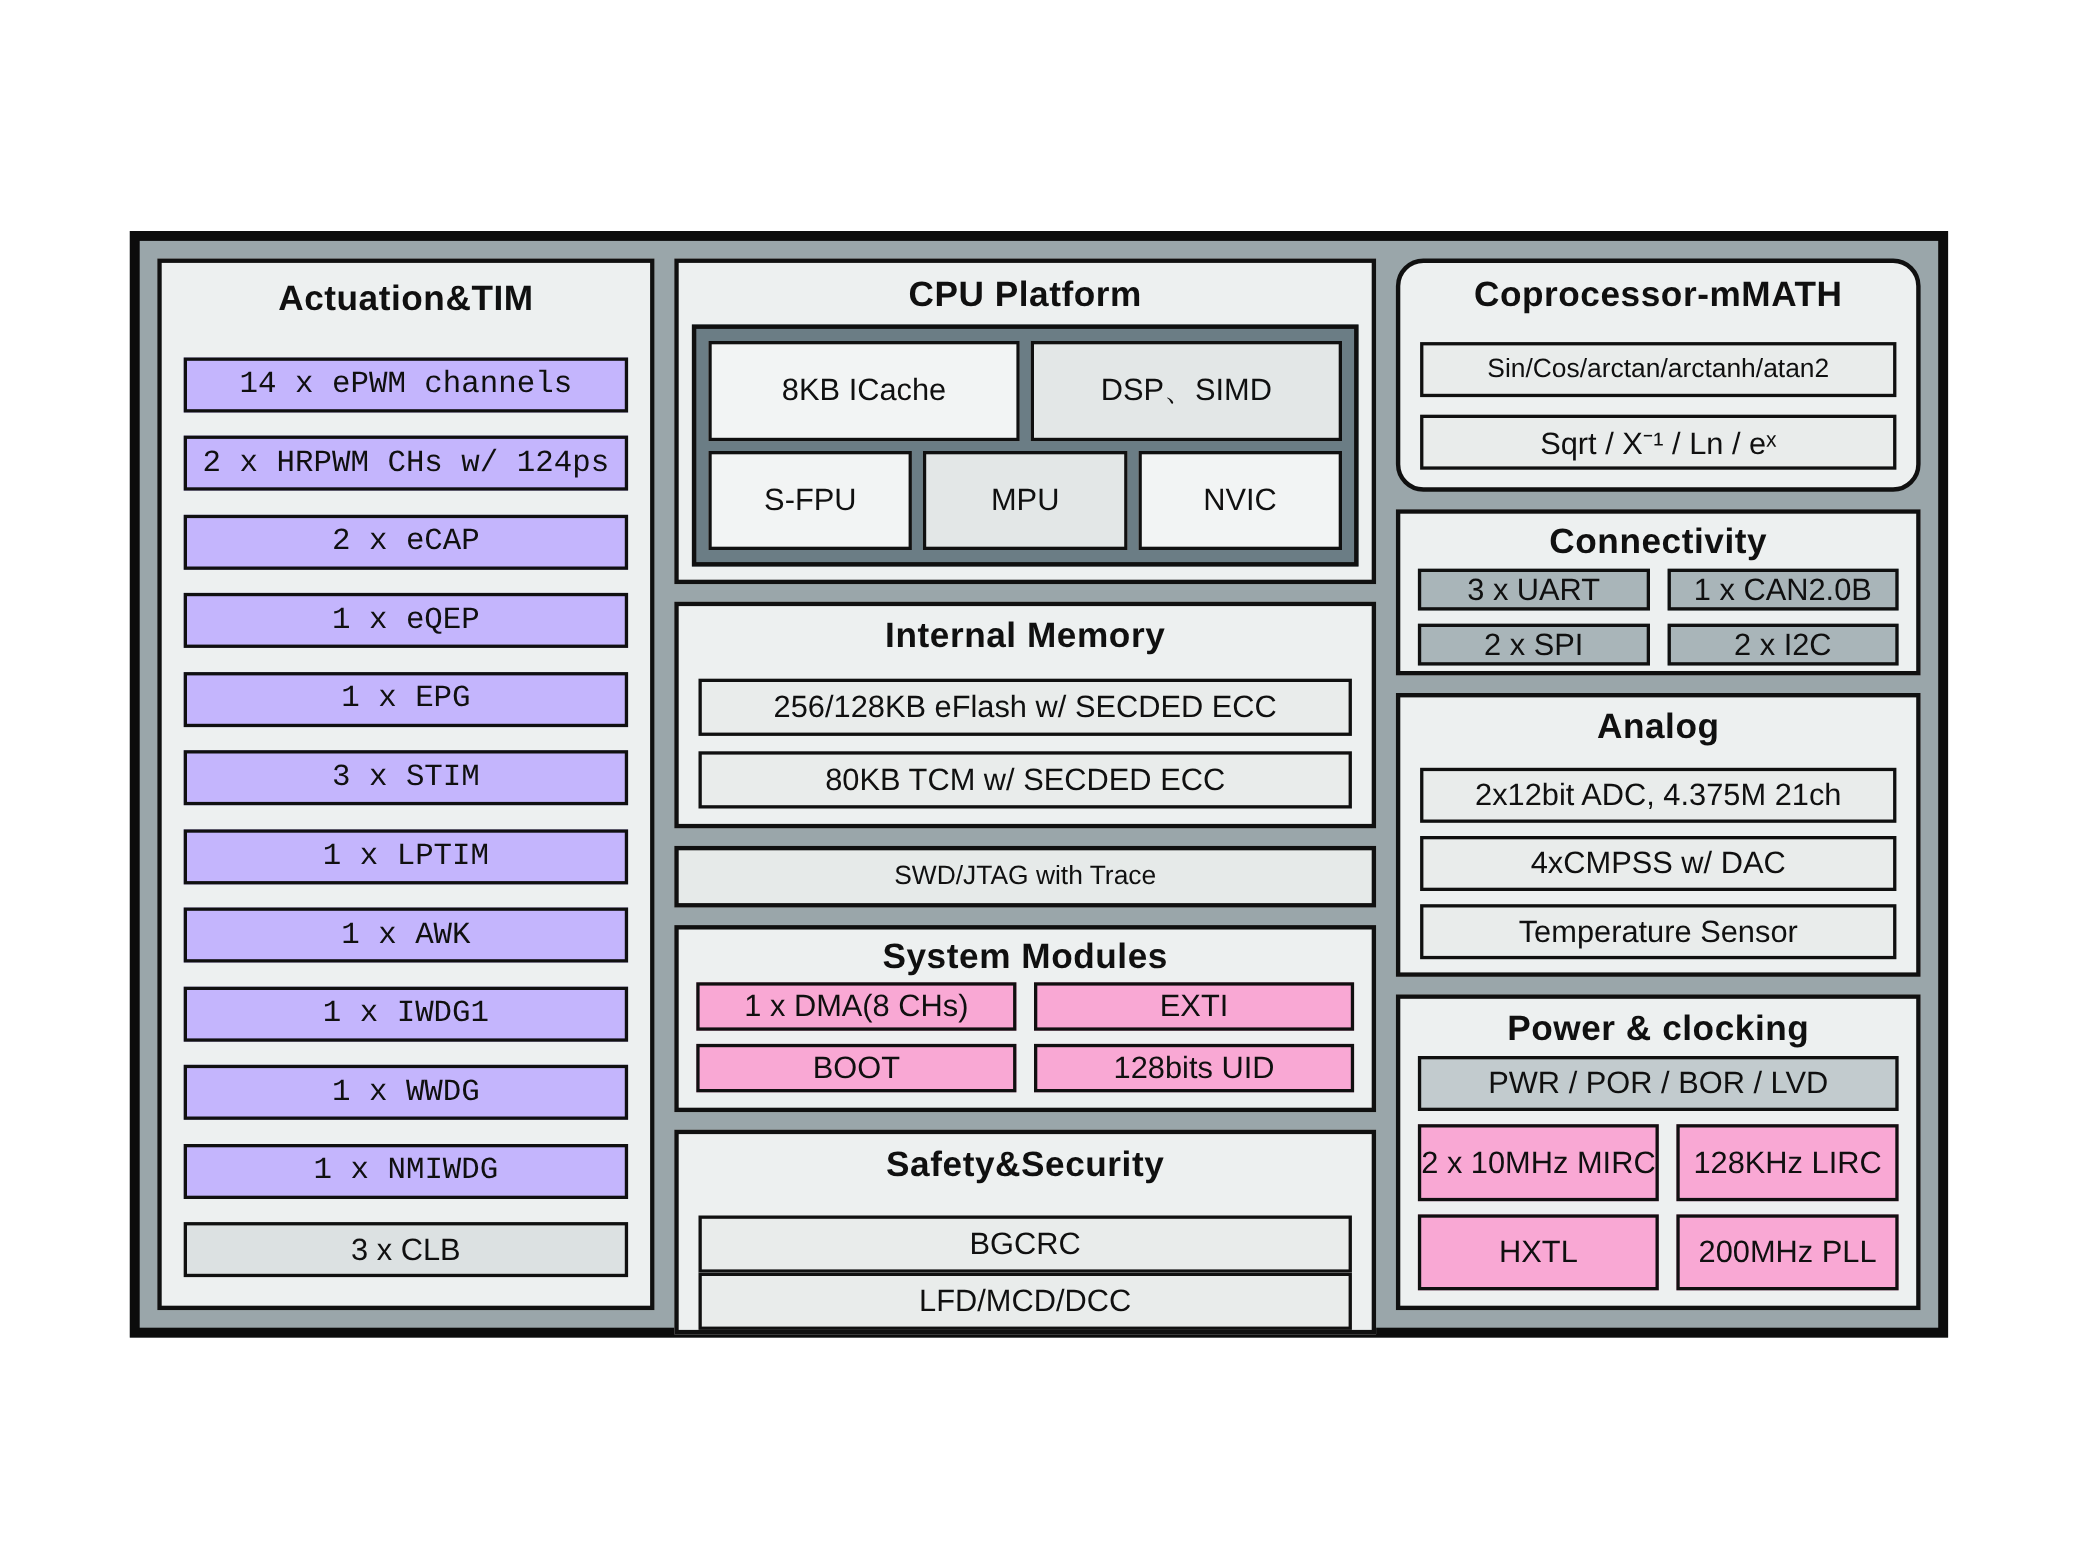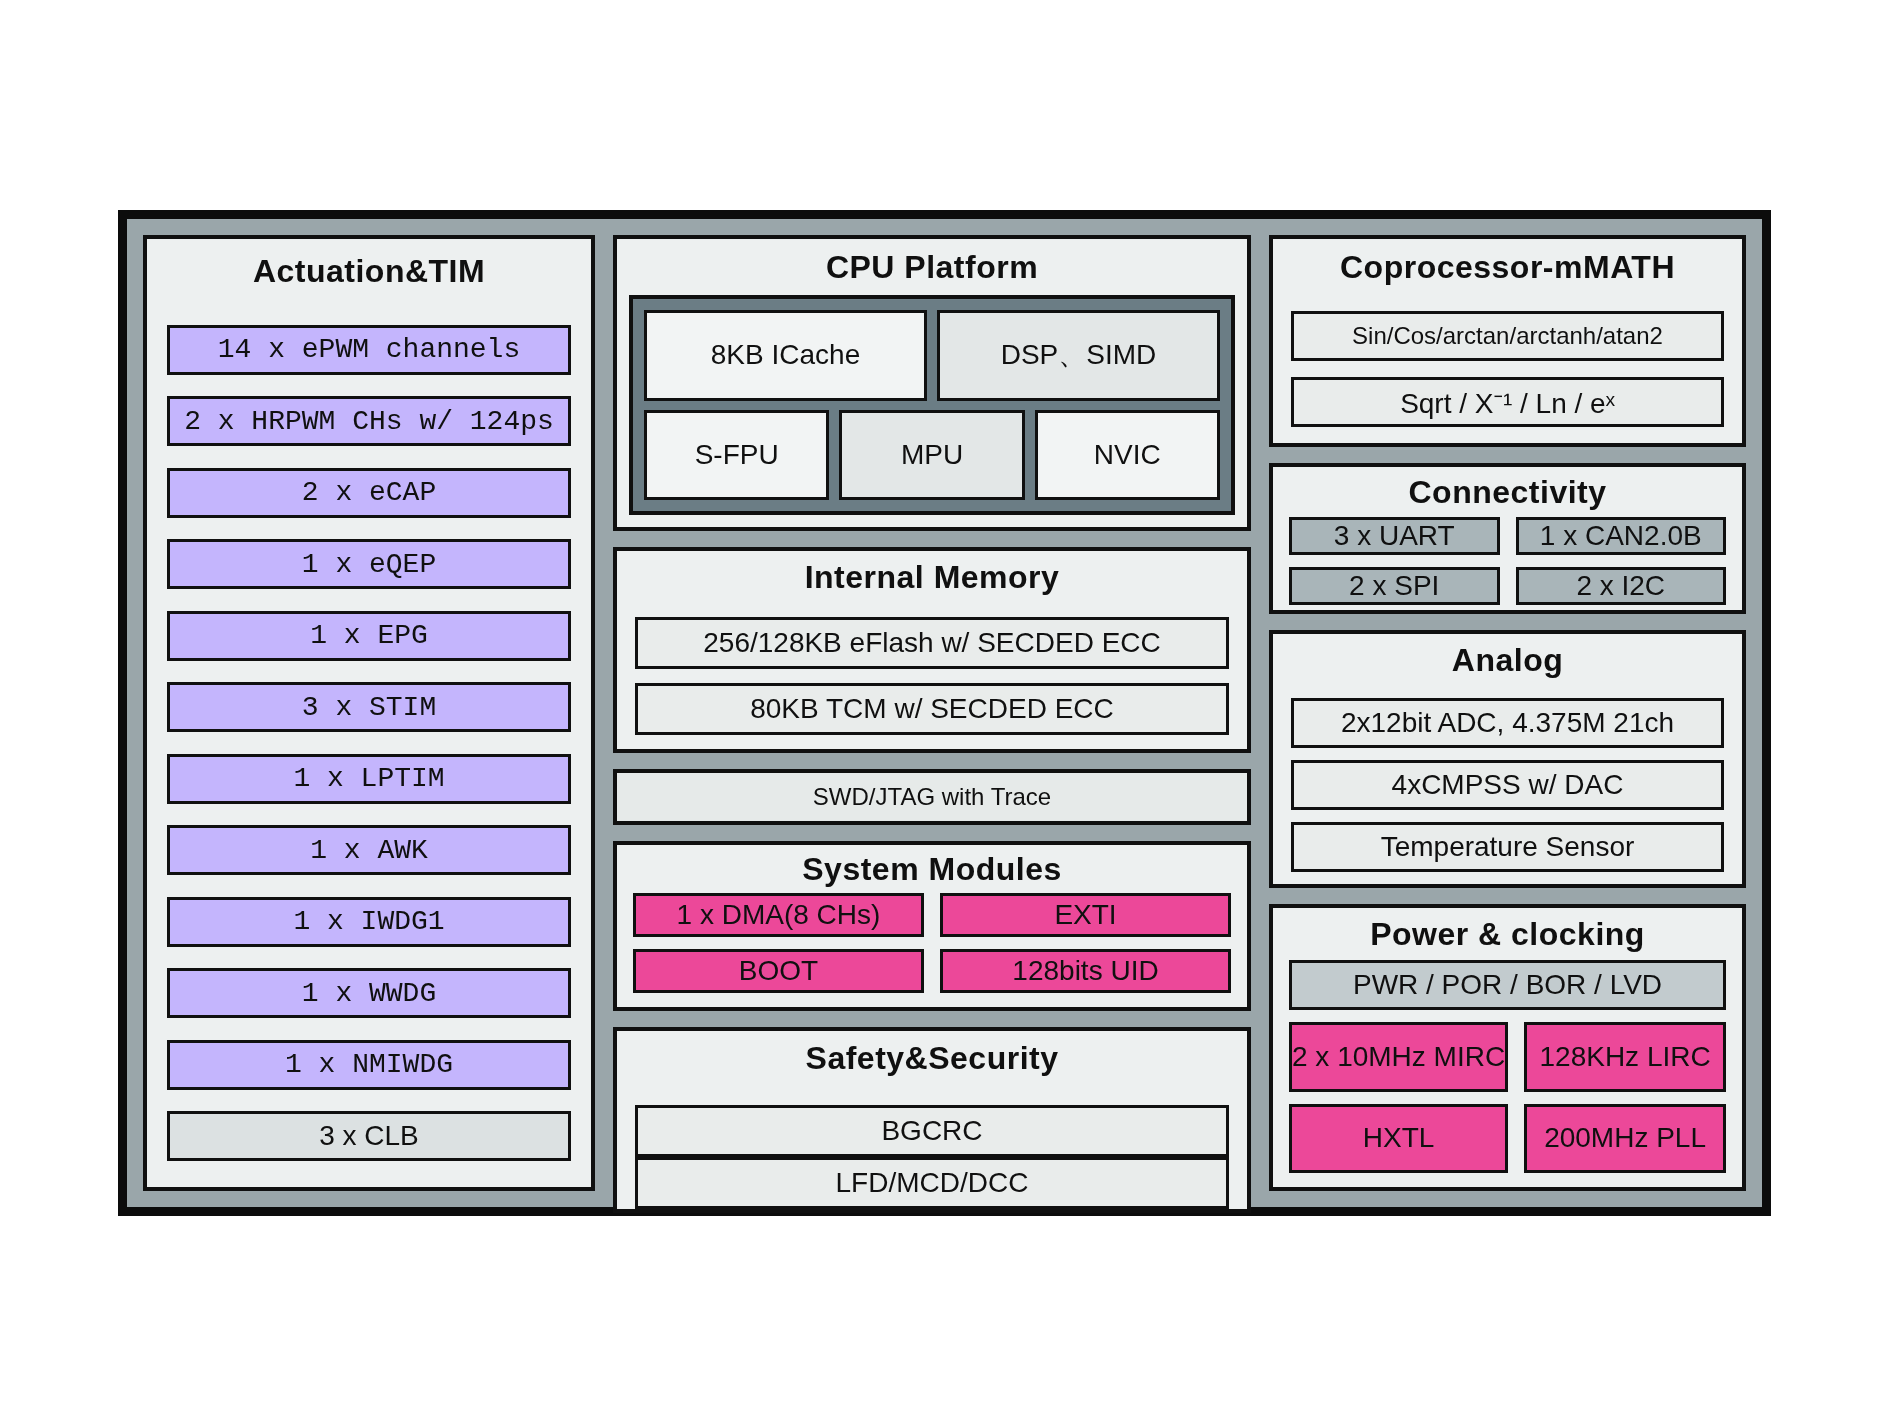--- a/index.html
+++ b/index.html
@@ -58,21 +58,21 @@
     border: 3px solid #101010;
     display: flex;
     align-items: center;
     justify-content: center;
     font-size: 28px;
     text-align: center;
     white-space: nowrap;
   }
   .gray   { background: #c4b5fd; font-family: Liberation Mono, monospace; }   
   .conn   { background: #a9b5b9; }   
-  .dark   { background: #ec4899; }   
+  .dark   { background: #f9a8d4; }   
   .light  { background: #e9eceb; }   
   .xlight { background: #f2f4f4; }   
   .mlight { background: #e3e7e7; }   
   .clb    { background: #dce1e2; }   
   .pwrrow { background: #c2cbce; }   
 
   
   .left-panel { height: 100%; }
   .left-panel .hdr { height: 64px; }
   .vrows {
@@ -132,21 +132,21 @@
 
   .mid-rows {
     flex: 1;
     display: flex;
     flex-direction: column;
     justify-content: space-evenly;
   }
   .mid-rows .box { height: 52px; margin: 0 18px; flex: none; }
 
   
-  .math-panel { height: 212px; flex: none; }
+  .math-panel { height: 212px; flex: none; border-radius: 25px; }
   .math-panel .hdr { height: 56px; }
   .math-panel .small { font-size: 24px; }
   .math-panel .box { height: 50px; }
 
   .conn-panel { height: 151px; flex: none; }
   .conn-panel .hdr { height: 50px; }
 
   .analog-panel { height: 258px; flex: none; }
   .analog-panel .hdr { height: 52px; }
   .analog-panel .box { height: 50px; }

